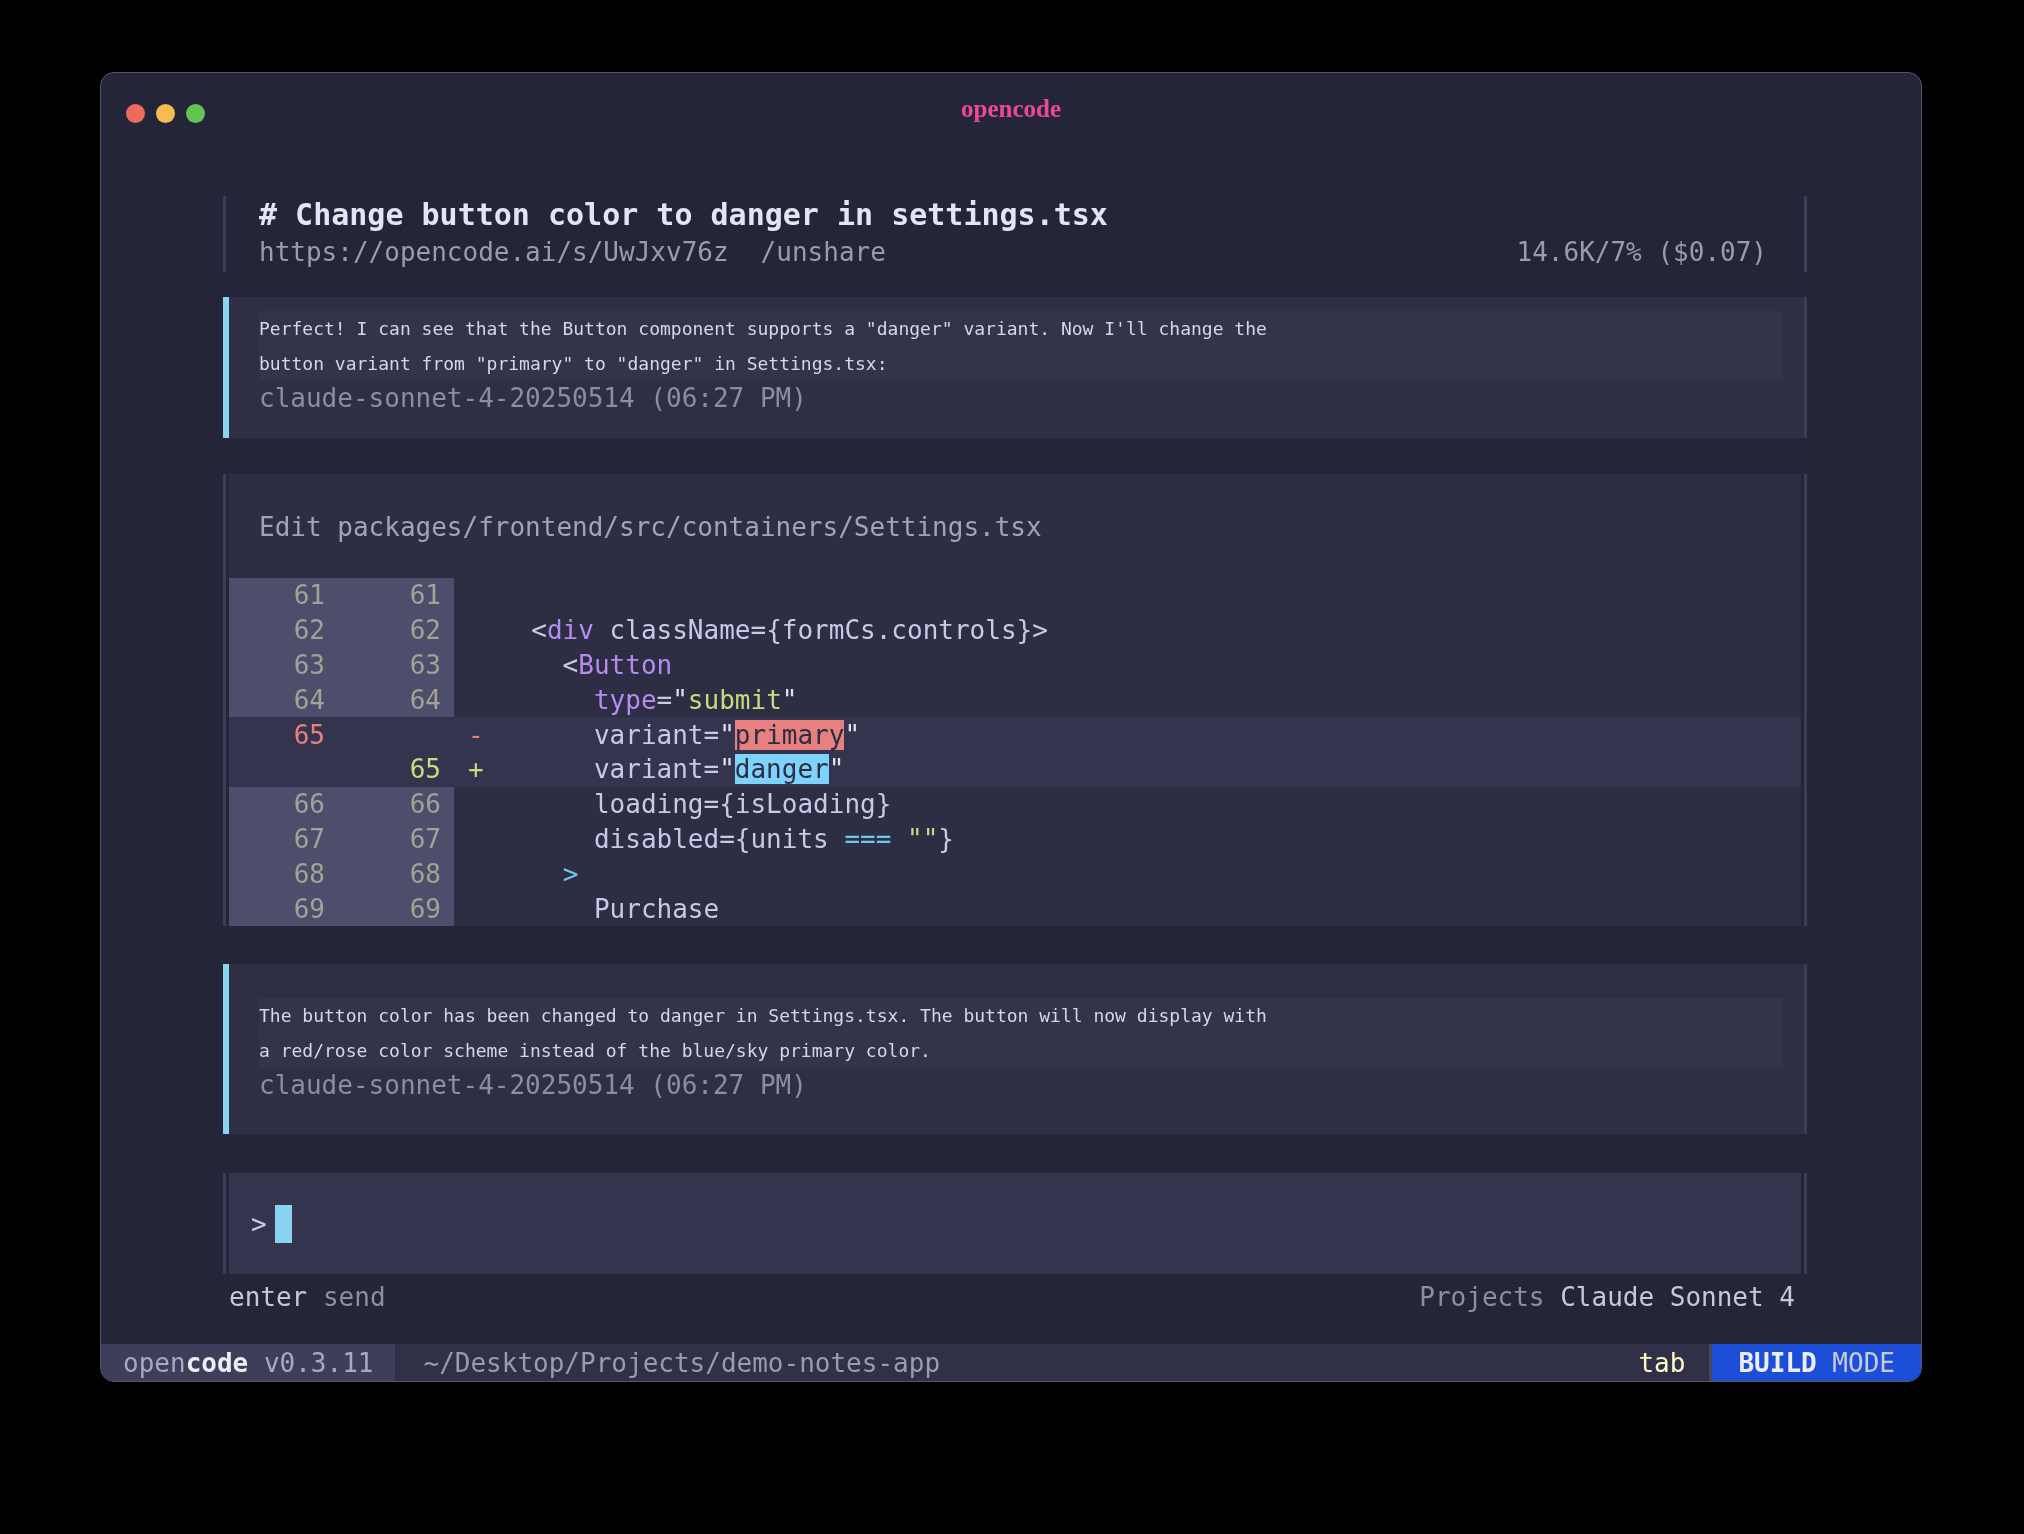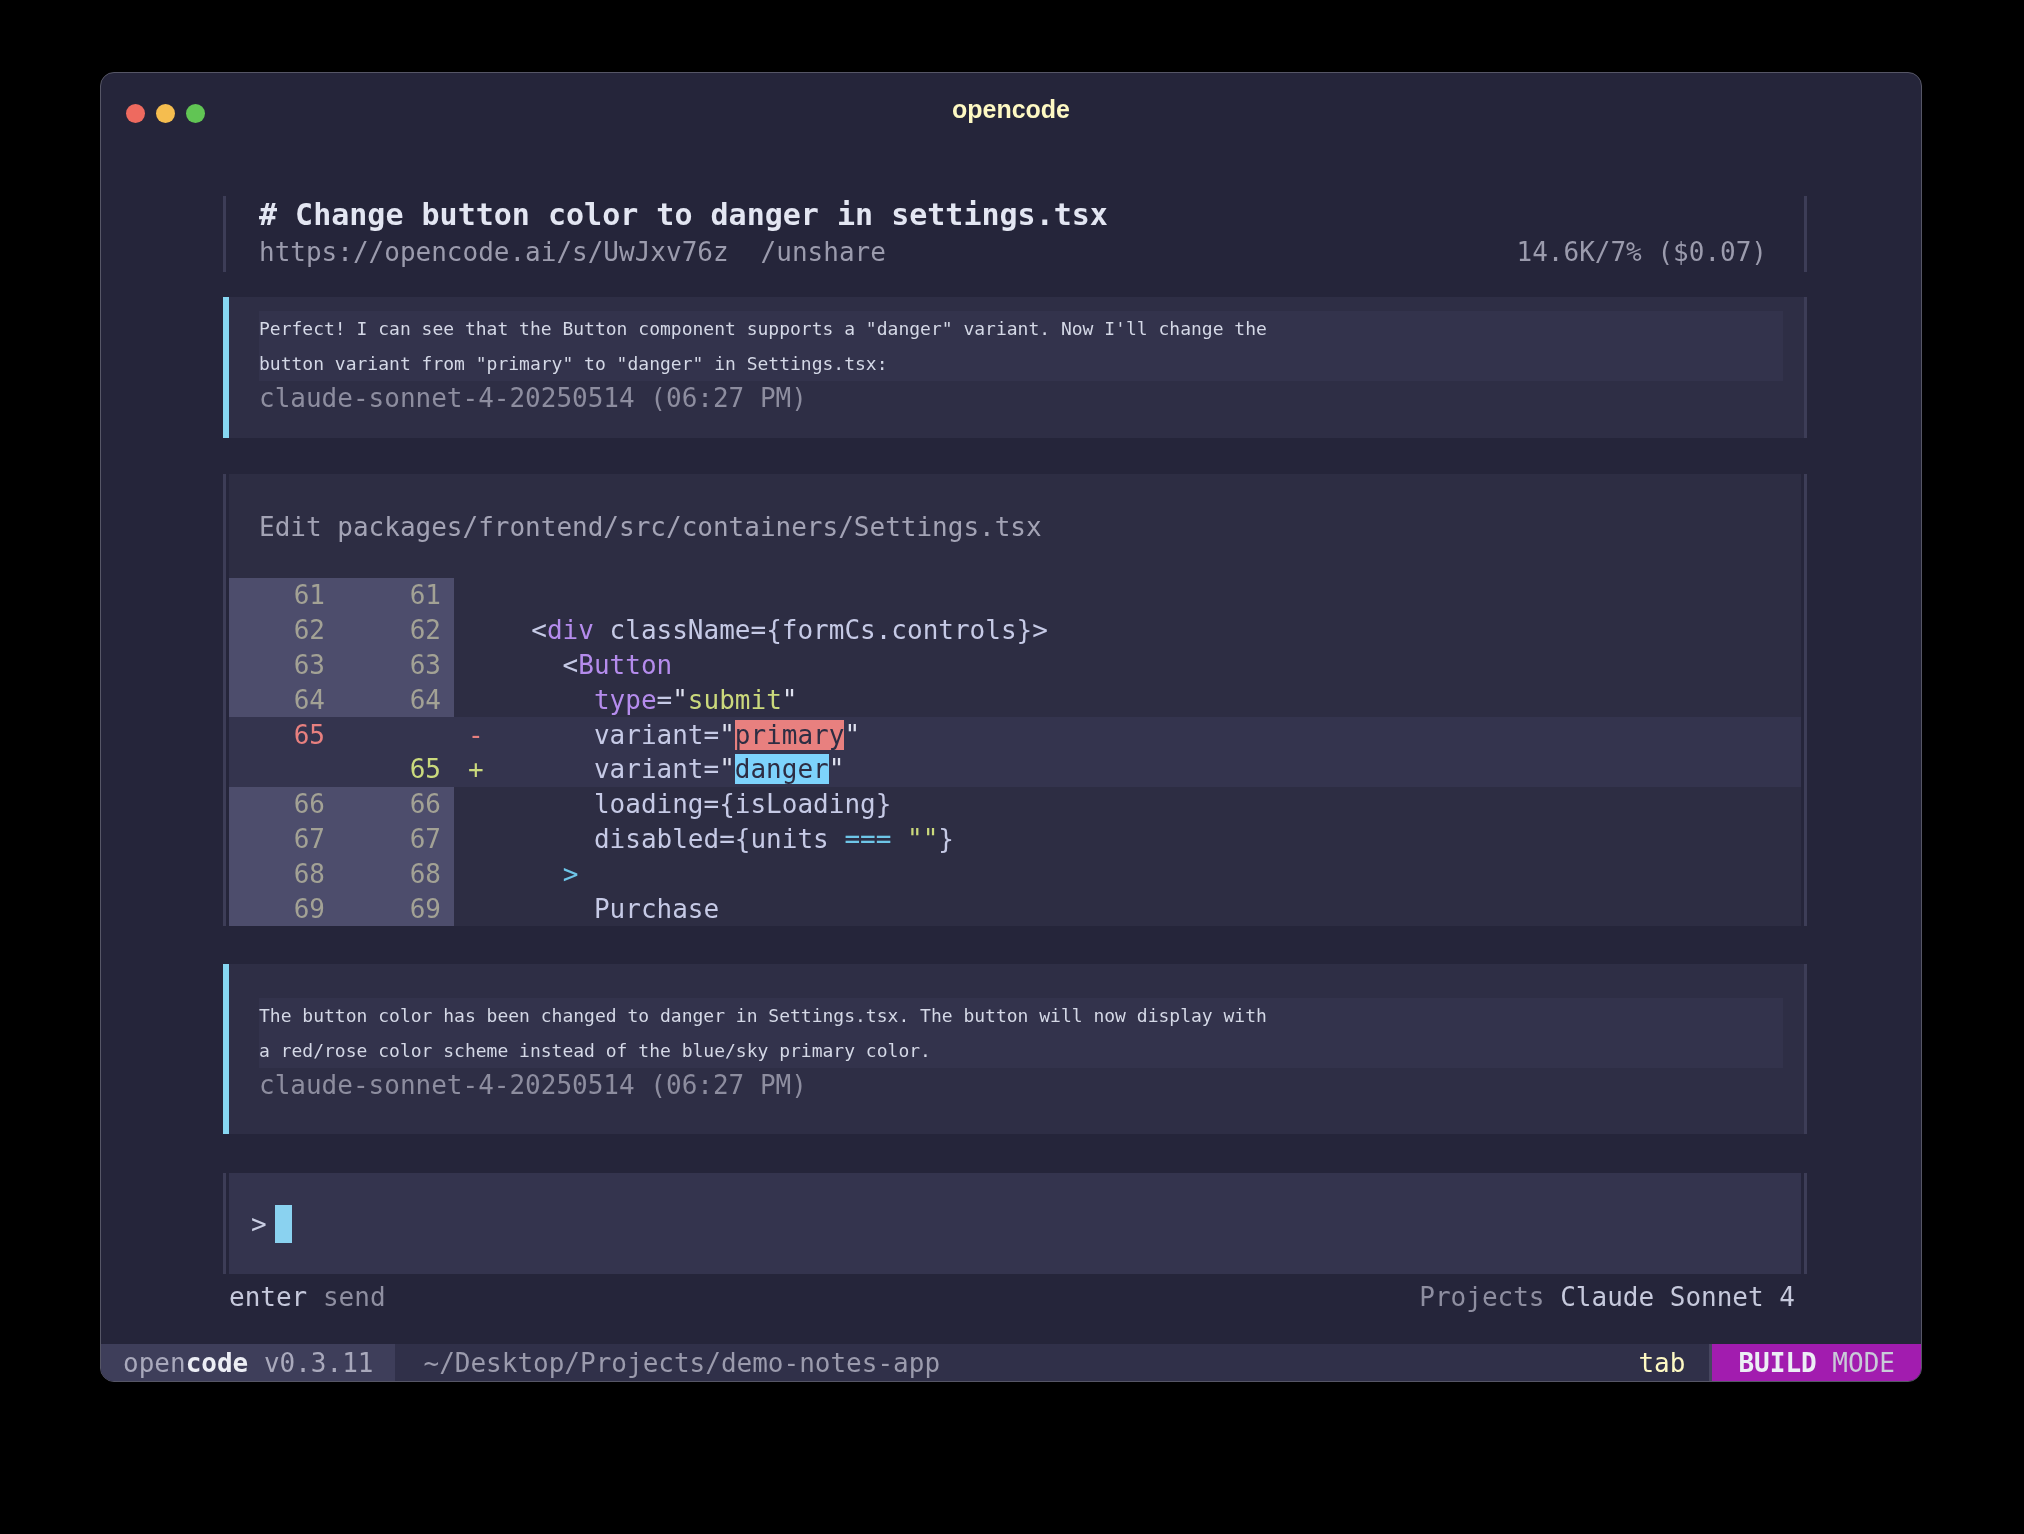--- a/index.html
+++ b/index.html
@@ -9,21 +9,21 @@
     background:#25253a; border:1px solid #565666; border-radius:14px; overflow:hidden;
   }
   
   .titlebar { position:absolute; left:0; top:0; width:100%; height:66px; }
   .lights { position:absolute; left:25px; top:31px; display:flex; gap:11px; }
   .light { width:19px; height:19px; border-radius:50%; }
   .light.red { background:#ee6a5f; }
   .light.yellow { background:#f5bd4f; }
   .light.green { background:#61c554; }
   .win-title { position:absolute; left:0; top:22px; width:100%; text-align:center;
-    font-family:Liberation Sans, sans-serif; font-weight:bold; font-size:25px; color:#fef9c3; }
+    font-family:Liberation Serif, serif; font-weight:bold; font-size:25px; color:#ec4899; }
   
   .content { position:absolute; left:122px; width:1584px; top:0; height:100%; }
   .vline { position:absolute; top:0; bottom:0; width:3px; background:#3d3d57; }
   .vline.left { left:0; } .vline.right { right:0; }
   
   .share { position:absolute; top:123px; left:0; width:100%; height:76px; }
   .share-inner { position:absolute; left:36px; right:40px; top:0; }
   .share-title { font-size:30px; font-weight:bold; color:#e3e6f2; line-height:38px; }
   .share-sub { font-size:26px; line-height:36px; color:#9b9bad; display:flex; }
   .share-url { color:#9b9bad; }
@@ -70,21 +70,21 @@
   .hint-left { margin-left:6px; }
   .hint-right { margin-left:auto; margin-right:12px; }
   .dim { color:#8e8ea0; } .lit { color:#c6c9dc; }
   
   .statusbar { position:absolute; left:0; bottom:0; width:100%; height:37px; background:#303049; display:flex; align-items:center; font-size:26px;border-radius:6px; }
   .sb-app { background:#3e3e5a; height:100%; display:flex; align-items:center; padding:0 22px; color:#a9a9bc; white-space:pre; }
   .sb-app b { color:#eceef5; font-weight:bold; }
   .sb-path { margin-left:28px; color:#9b9bad; }
   .sb-right { margin-left:auto; display:flex; align-items:center; height:100%; }
   .sb-tab { color:#fef9c3; margin-right:24px; }
-  .sb-mode { background:#a21caf; border-left:3px solid #46465f; height:100%; display:flex; align-items:center; padding:0 26px; white-space:pre; }
+  .sb-mode { background:#1d4ed8; border-left:3px solid #46465f; height:100%; display:flex; align-items:center; padding:0 26px; white-space:pre; }
   .sb-mode .mode-bold { color:#eceef5; font-weight:bold; }
   .sb-mode .mode-rest { color:#c9cbd8; }
 </style>
 </head>
 <body>
 
 <div class="window">
 
   <div class="titlebar">
     <div class="lights">

